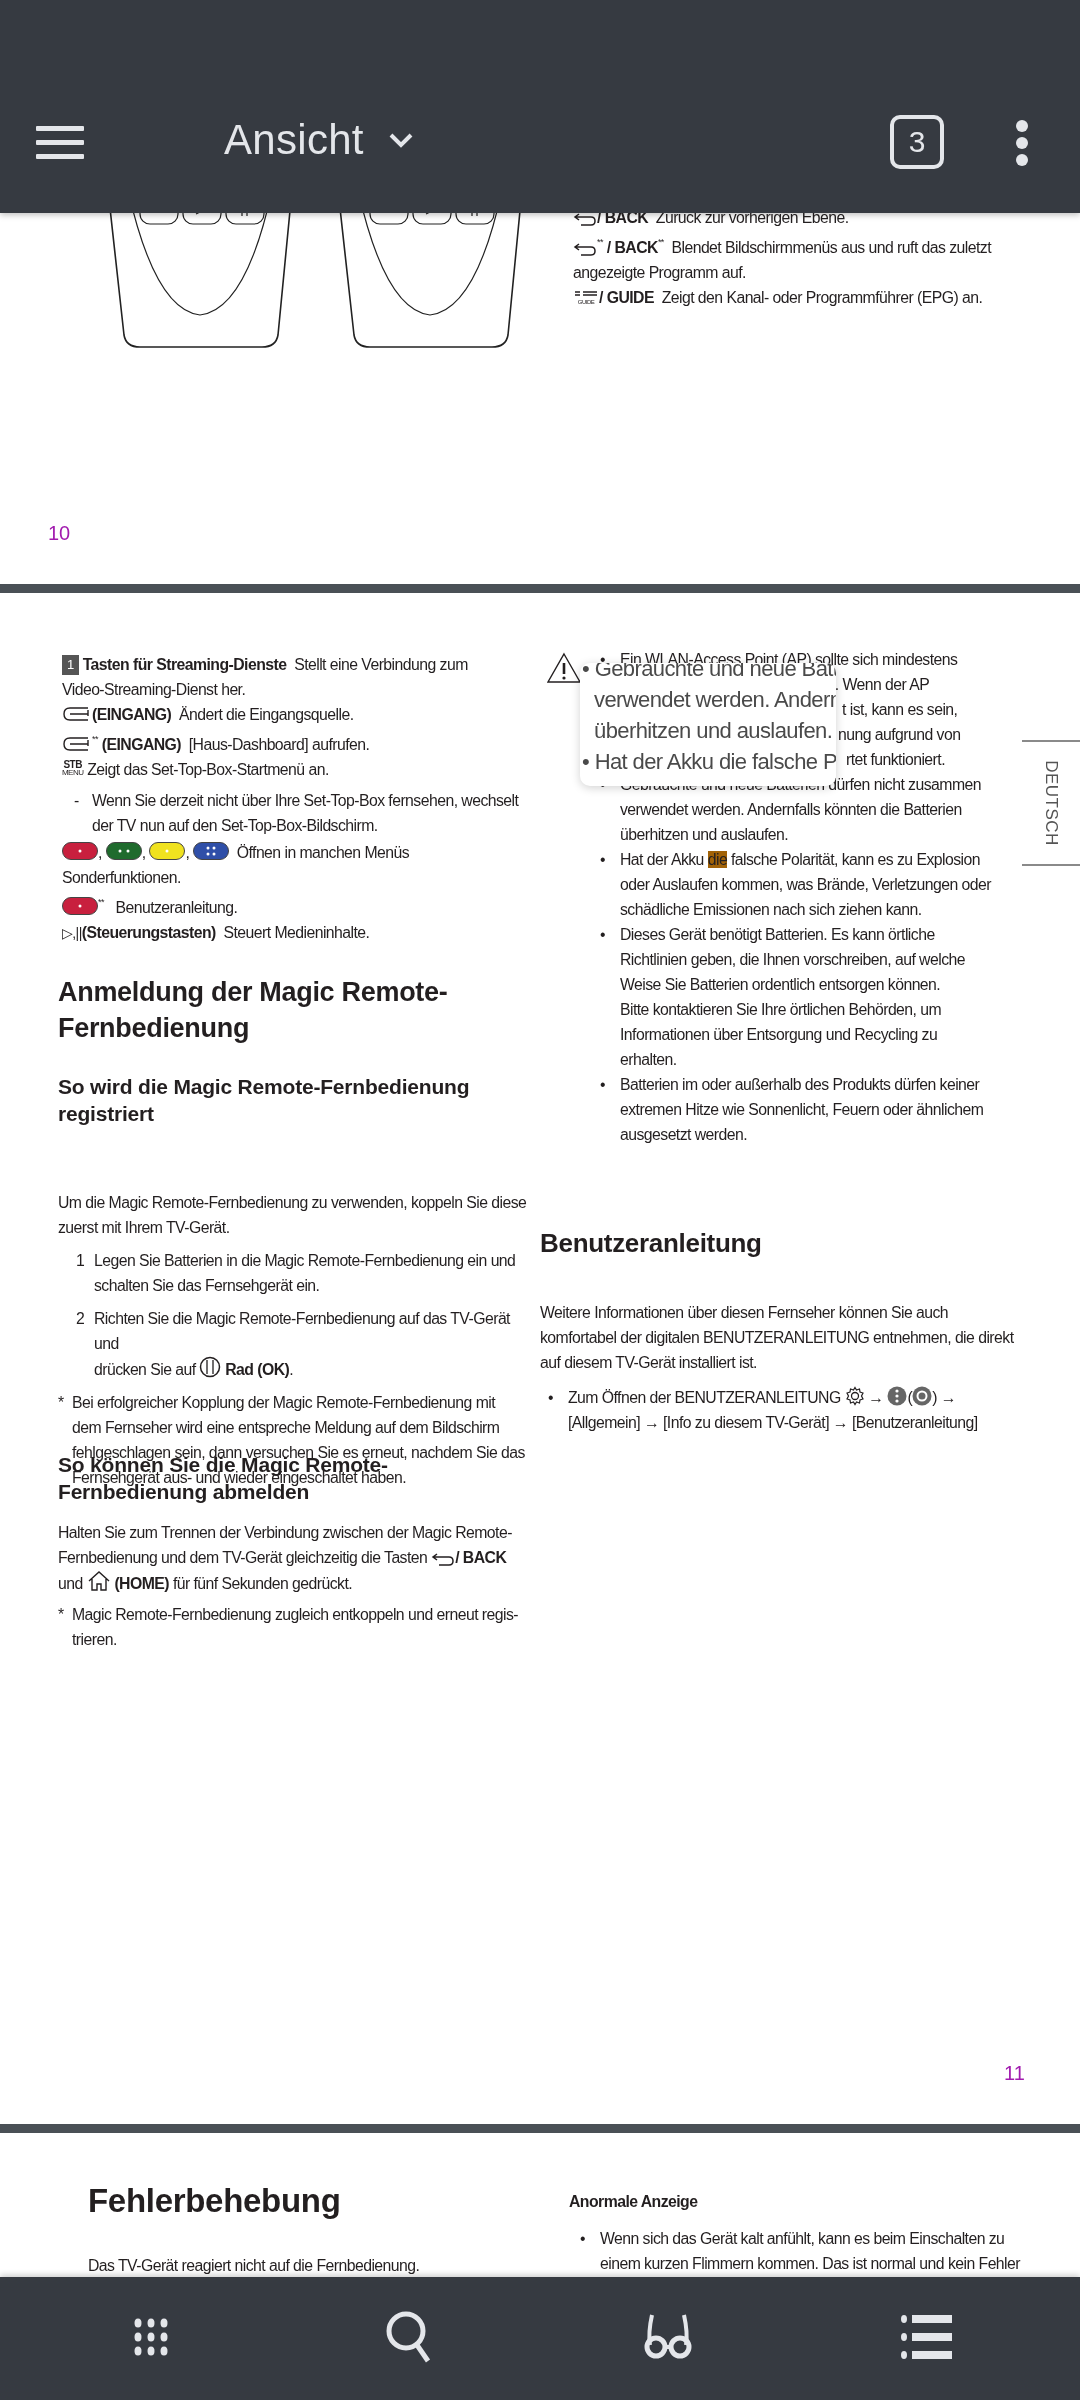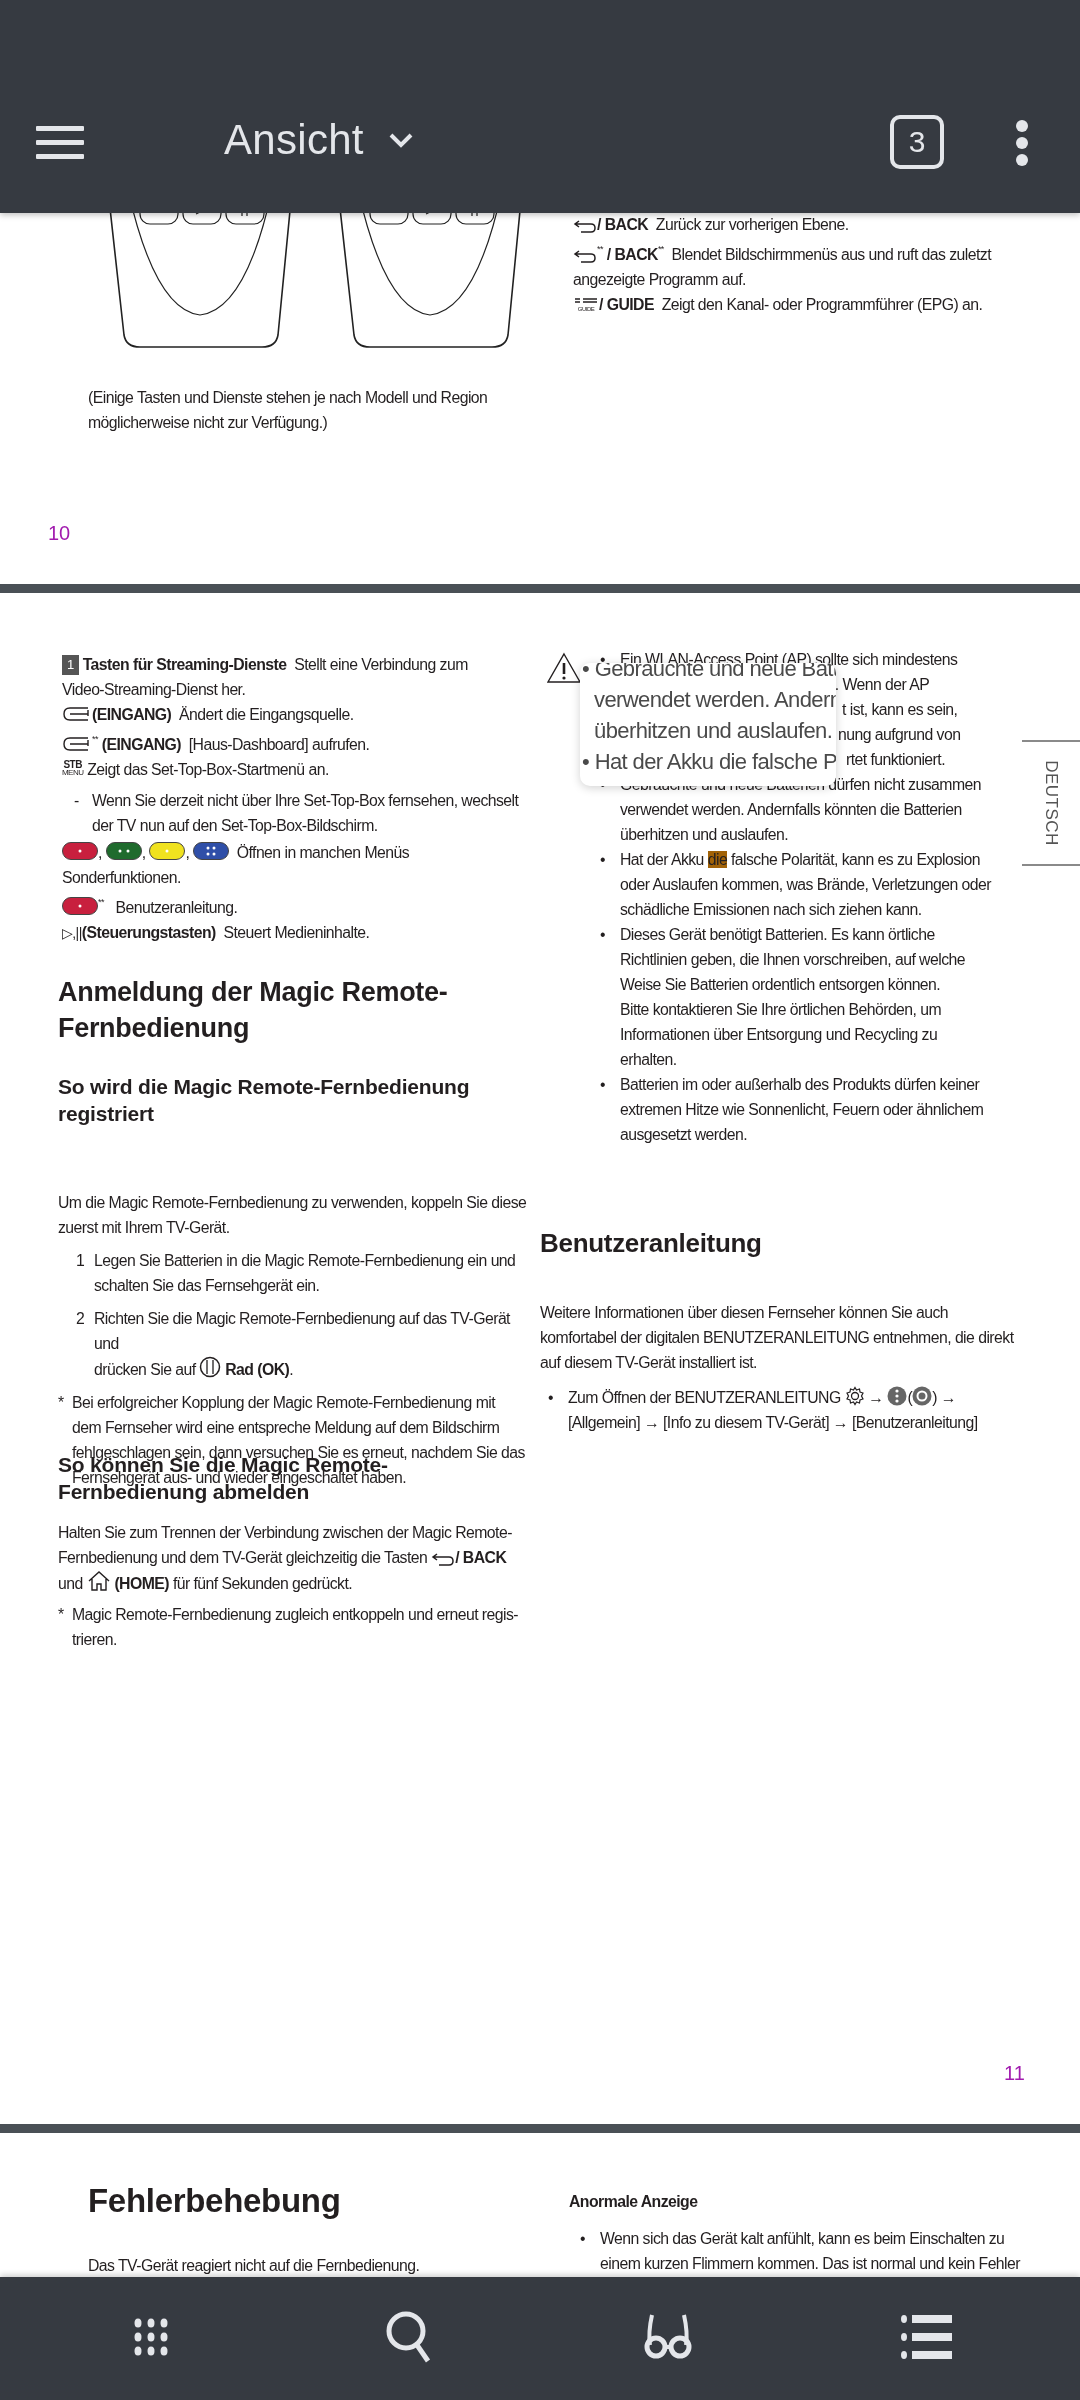--- a/index.html
+++ b/index.html
@@ -76,26 +76,22 @@
     <rect x="40" y="12" width="38" height="22" rx="10" fill="none" stroke="#222" stroke-width="1.2"></rect>
     <rect x="50" y="14" width="18" height="8" fill="#555"></rect>
     <rect x="83" y="12" width="38" height="22" rx="10" fill="none" stroke="#222" stroke-width="1.2"></rect>
     <path d="M96 24 l8 -4" stroke="#222" stroke-width="1.2"></path>
     <rect x="126" y="12" width="38" height="22" rx="10" fill="none" stroke="#222" stroke-width="1.2"></rect>
     <path d="M142 18 v8 M147 18 v8" stroke="#222" stroke-width="1.2"></path>
     <path d="M8 0 L24 145 Q26 157 40 157 L162 157 Q176 157 178 145 L192 0" fill="none" stroke="#222" stroke-width="1.6"></path>
     <path d="M28 0 Q55 120 100 125 Q146 120 172 0" fill="none" stroke="#222" stroke-width="1.2"></path>
   </svg>
 
-  <div class="abs body-text" style="left:88px; top:385px; width:460px;">
-    <div>(Einige Tasten und Dienste stehen je nach Modell und Region</div>
-    <div>möglicherweise nicht zur Verfügung.)</div>
-  </div>
-
-  <div class="abs body-text" style="left:573px; top:212px; width:460px;">
+
+  <div class="abs body-text" style="left:573px; top:205px; width:460px;">
     <div>
       <svg class="icon-inline" width="24" height="14" viewBox="0 0 24 14">
           <path d="M6 2 L2 5 L6 8 M2 5 H18 Q22 5 22 9 Q22 13 18 13 H8" fill="none" stroke="#231f20" stroke-width="1.5"></path>
         </svg><b class="kw">/ BACK</b>&nbsp;
       <span>Zurück zur vorherigen Ebene.</span>
     </div>
     <div>
       <svg class="icon-inline" width="24" height="14" viewBox="0 0 24 14">
           <path d="M6 2 L2 5 L6 8 M2 5 H18 Q22 5 22 9 Q22 13 18 13 H8" fill="none" stroke="#231f20" stroke-width="1.5"></path>
         </svg><span class="sup">**</span>

